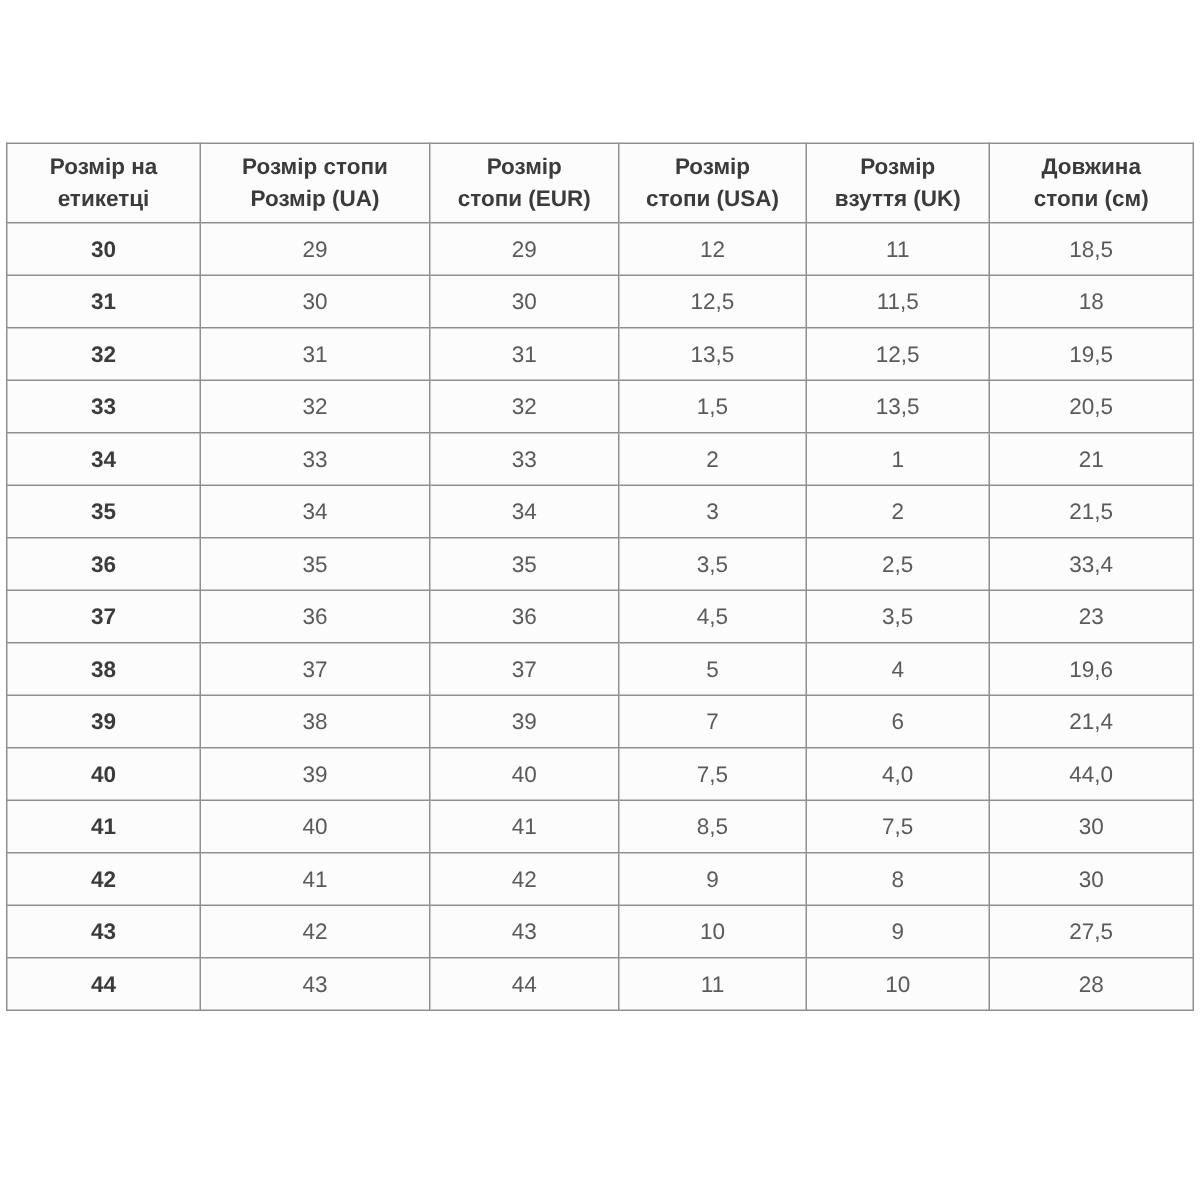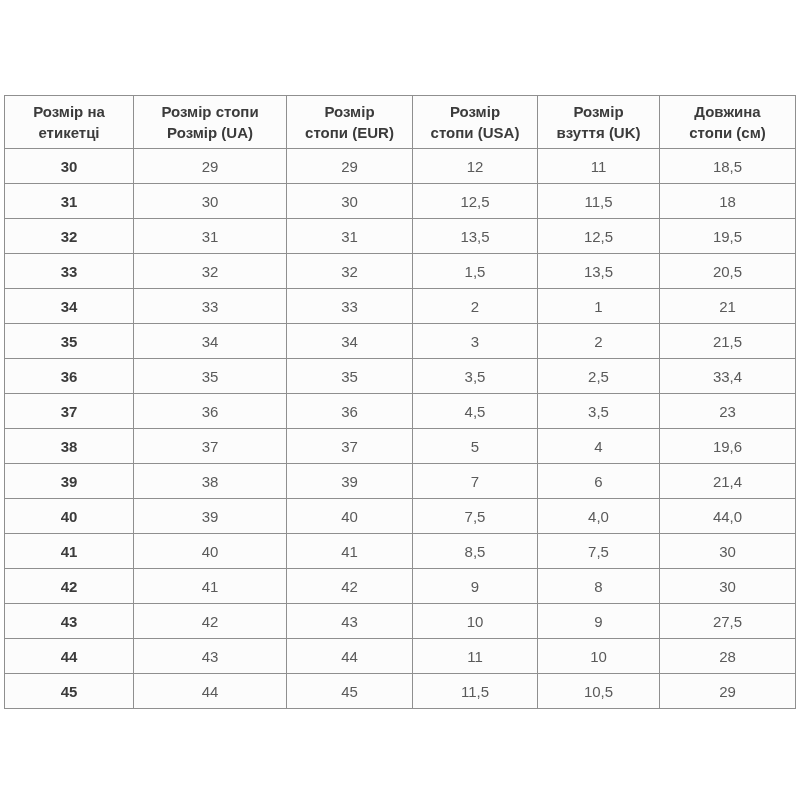--- a/index.html
+++ b/index.html
@@ -210,23 +210,15 @@
           <td>27,5</td>
         </tr>
         <tr>
           <td class="label-col">44</td>
           <td>43</td>
           <td>44</td>
           <td>11</td>
           <td>10</td>
           <td>28</td>
         </tr>
-        <tr>
-          <td class="label-col">45</td>
-          <td>44</td>
-          <td>45</td>
-          <td>11,5</td>
-          <td>10,5</td>
-          <td>29</td>
-        </tr>
       </tbody>
   </table>
 </div>
 
 </body></html>

